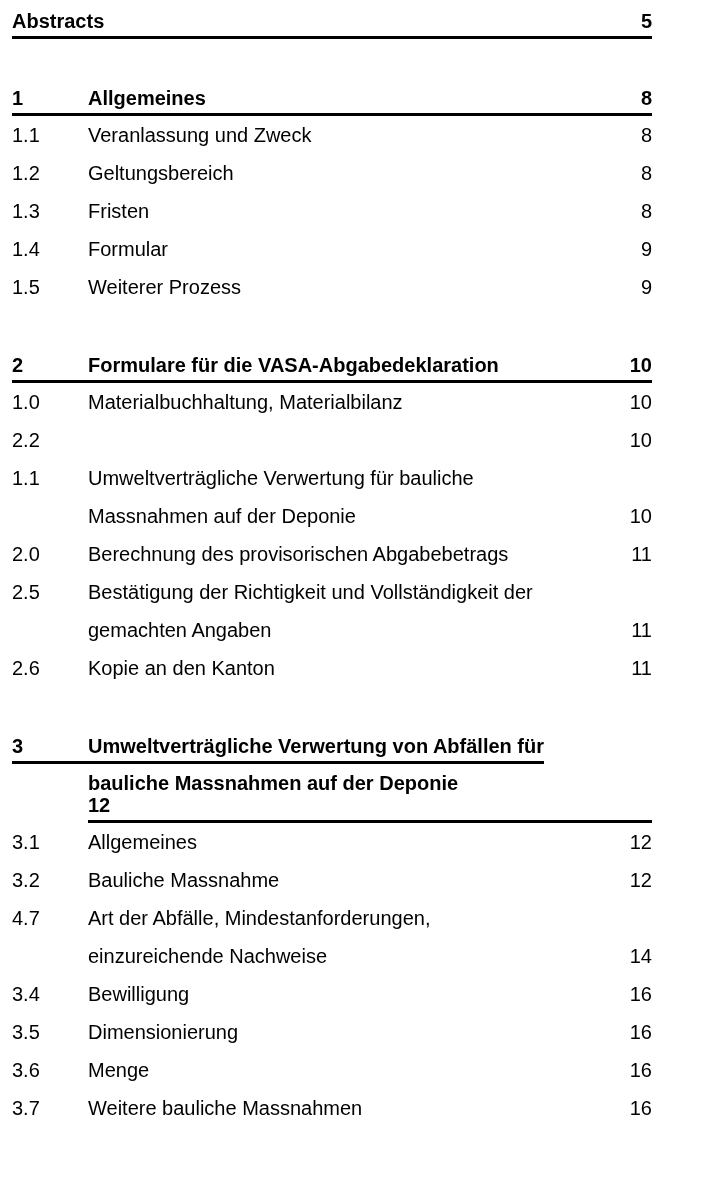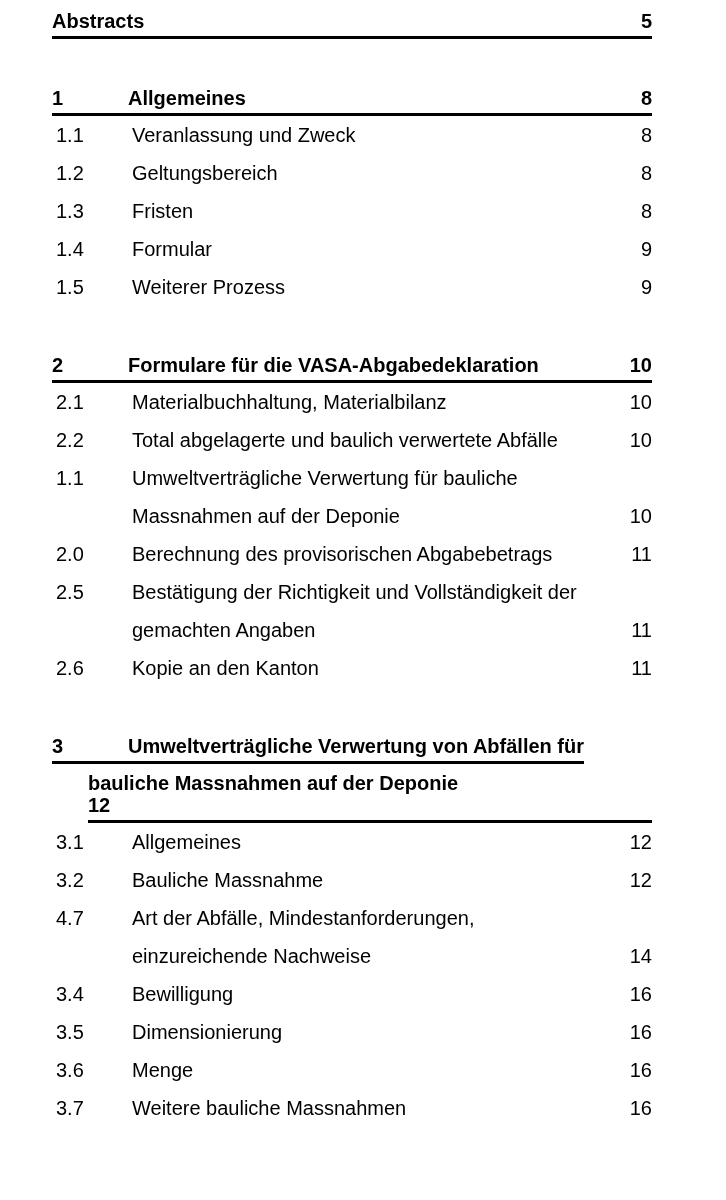--- a/index.html
+++ b/index.html
@@ -24,29 +24,28 @@
   .pg    { text-align: right; white-space: nowrap; }
 
   
   .heading { font-weight: bold; margin-top: 48px; }
   .heading:first-child { margin-top: 0; }
   .h-line {
     display: flex; align-items: baseline;
     line-height: 22px;
     padding-bottom: 4px;
     border-bottom: 3px solid #000000;
-    margin-left: 40px;
   }
   .h-line + .h-line { margin-top: 8px; }
   .h-line.fit { width: max-content; max-width: 100%; }
   .h-line.h-cont { margin-left: 76px; flex-direction: column; }
 
   
   .entry { display: flex; font-weight: normal; }
-  .entry > .num { line-height: 38px; margin-left: 44px; }
+  .entry > .num { line-height: 38px; }
   .content { flex: 1 1 auto; min-width: 0; }
   .line { display: flex; align-items: flex-start; line-height: 38px; }
 </style>
 </head>
 <body>
 
 <div class="page">
   <main>
       <div class="heading">
         <div class="h-line">
@@ -115,34 +114,33 @@
       </div>
       <div class="heading">
         <div class="h-line">
           <span class="num">2</span>
           <span class="title">Formulare für die VASA-Abgabedeklaration</span>
           <span class="fill"></span>
           <span class="pg">10</span>
         </div>
       </div>
       <div class="entry">
-        <span class="num">2.1</span>
+        <span class="num">1.0</span>
         <div class="content">
           <div class="line">
             <span class="title">Materialbuchhaltung, Materialbilanz</span>
             <span class="fill"></span>
             <span class="pg">10</span>
           </div>
         </div>
       </div>
       <div class="entry">
         <span class="num">2.2</span>
         <div class="content">
           <div class="line">
-            <span class="title">Total abgelagerte und baulich verwertete Abfälle</span>
             <span class="fill"></span>
             <span class="pg">10</span>
           </div>
         </div>
       </div>
       <div class="entry">
         <span class="num">1.1</span>
         <div class="content">
           <div class="line">
             <span class="title">Umweltverträgliche Verwertung für bauliche</span>

